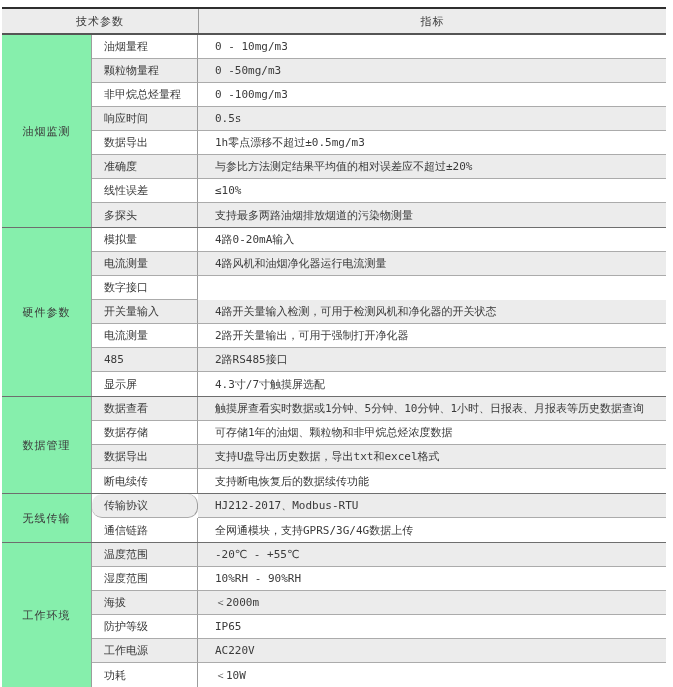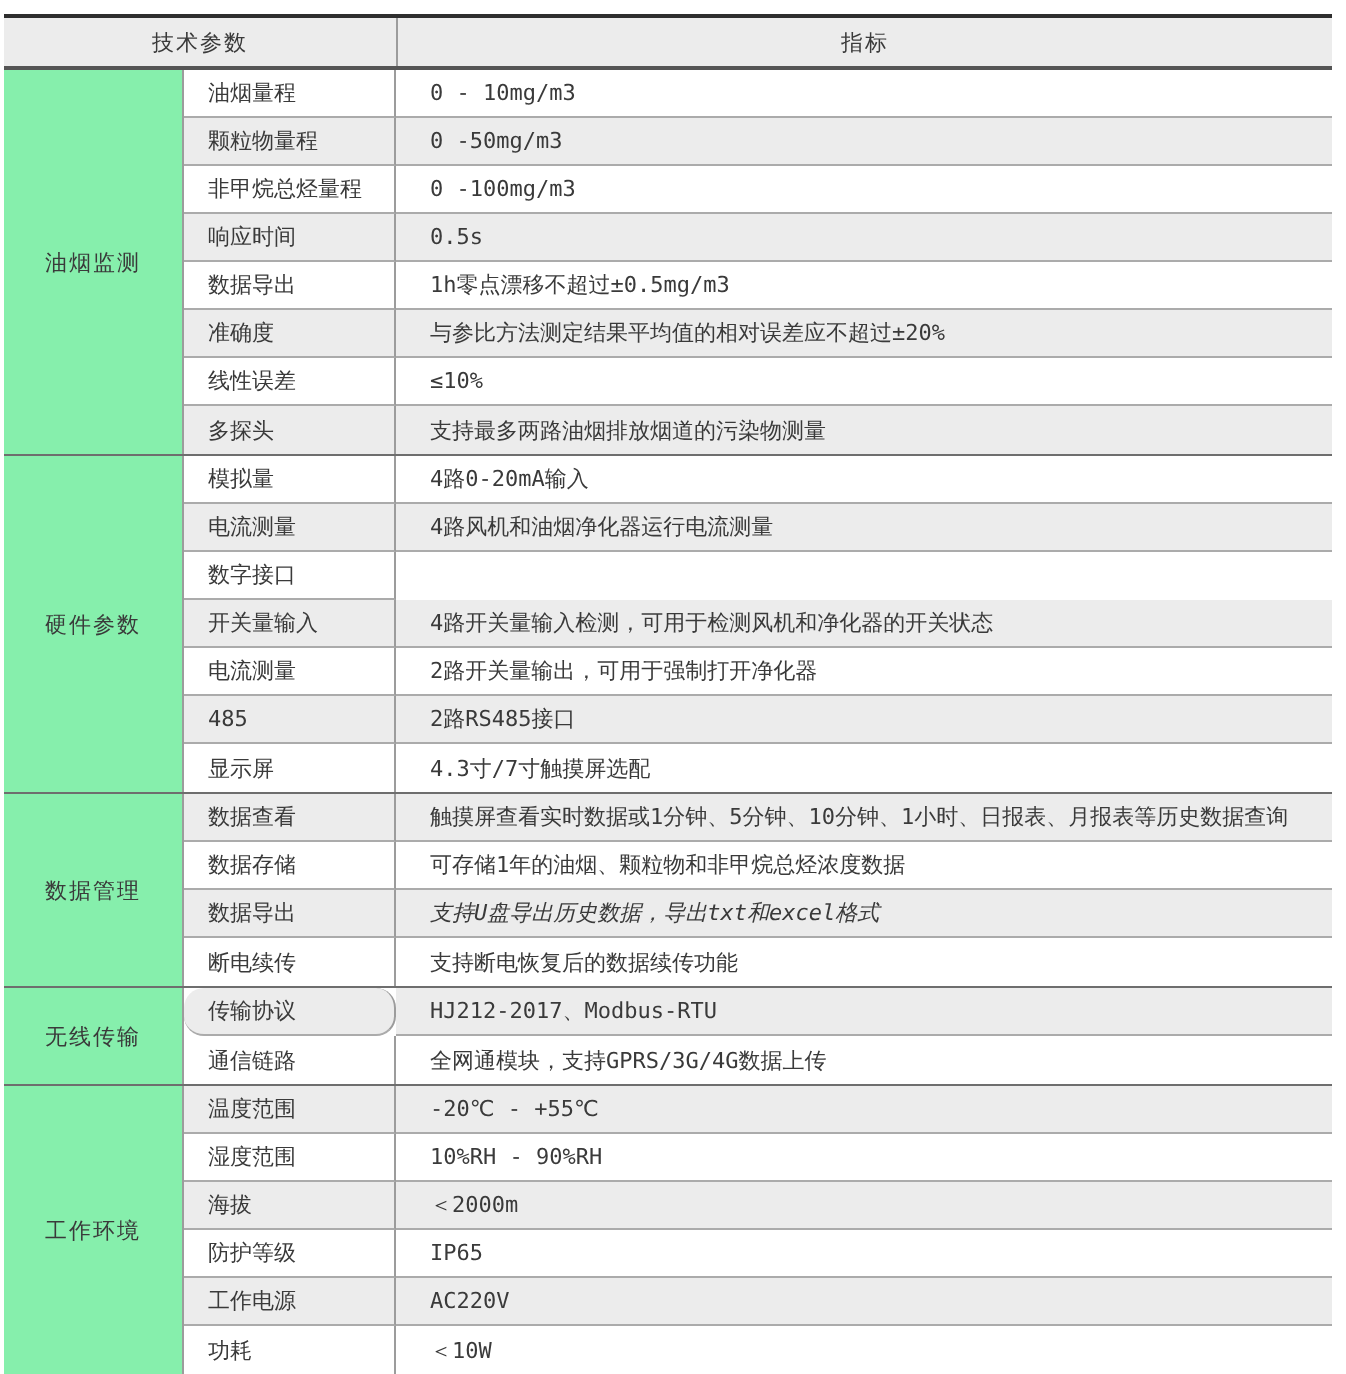--- a/index.html
+++ b/index.html
@@ -106,21 +106,21 @@
         <div class="cell param last" style="grid-row: 7;">显示屏</div>
         <div class="cell value last" style="grid-row: 7;">4.3寸/7寸触摸屏选配</div>
       </div>
       <div class="group sep" style="grid-template-rows: repeat(4, 24px);">
         <div class="group-label" style="grid-row: 1 / span 4;">数据管理</div>
         <div class="cell param shade" style="grid-row: 1;">数据查看</div>
         <div class="cell value shade" style="grid-row: 1;">触摸屏查看实时数据或1分钟、5分钟、10分钟、1小时、日报表、月报表等历史数据查询</div>
         <div class="cell param" style="grid-row: 2;">数据存储</div>
         <div class="cell value" style="grid-row: 2;">可存储1年的油烟、颗粒物和非甲烷总烃浓度数据</div>
         <div class="cell param shade" style="grid-row: 3;">数据导出</div>
-        <div class="cell value shade" style="grid-row: 3; font-style: italic;">支持U盘导出历史数据，导出txt和excel格式</div>
+        <div class="cell value shade" style="grid-row: 3;">支持U盘导出历史数据，导出txt和excel格式</div>
         <div class="cell param last" style="grid-row: 4;">断电续传</div>
         <div class="cell value last" style="grid-row: 4;">支持断电恢复后的数据续传功能</div>
       </div>
       <div class="group sep" style="grid-template-rows: repeat(2, 24px);">
         <div class="group-label" style="grid-row: 1 / span 2;">无线传输</div>
         <div class="cell param shade" style="grid-row: 1; border-radius: 10px;">传输协议</div>
         <div class="cell value shade" style="grid-row: 1;">HJ212-2017、Modbus-RTU</div>
         <div class="cell param last" style="grid-row: 2;">通信链路</div>
         <div class="cell value last" style="grid-row: 2;">全网通模块，支持GPRS/3G/4G数据上传</div>
       </div>

